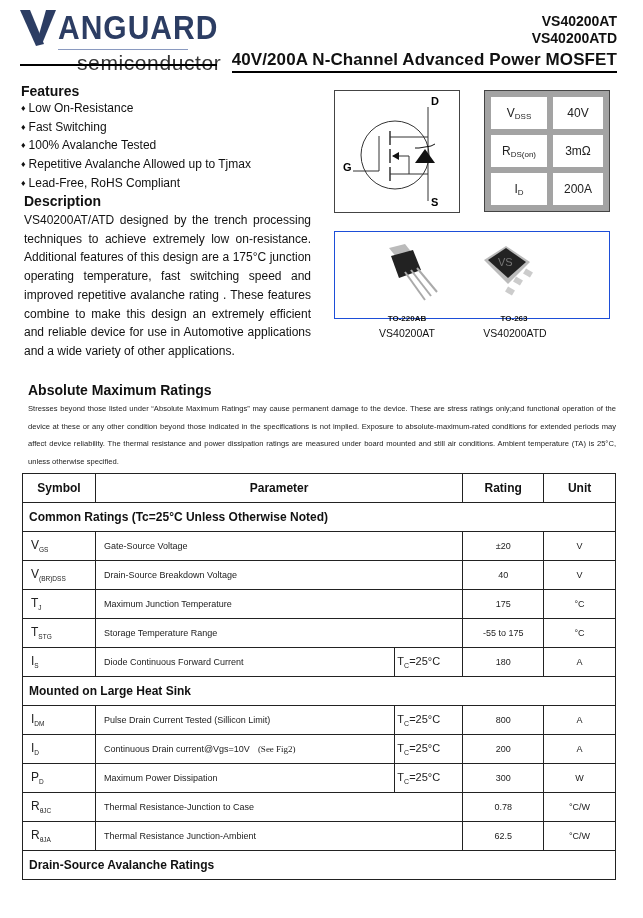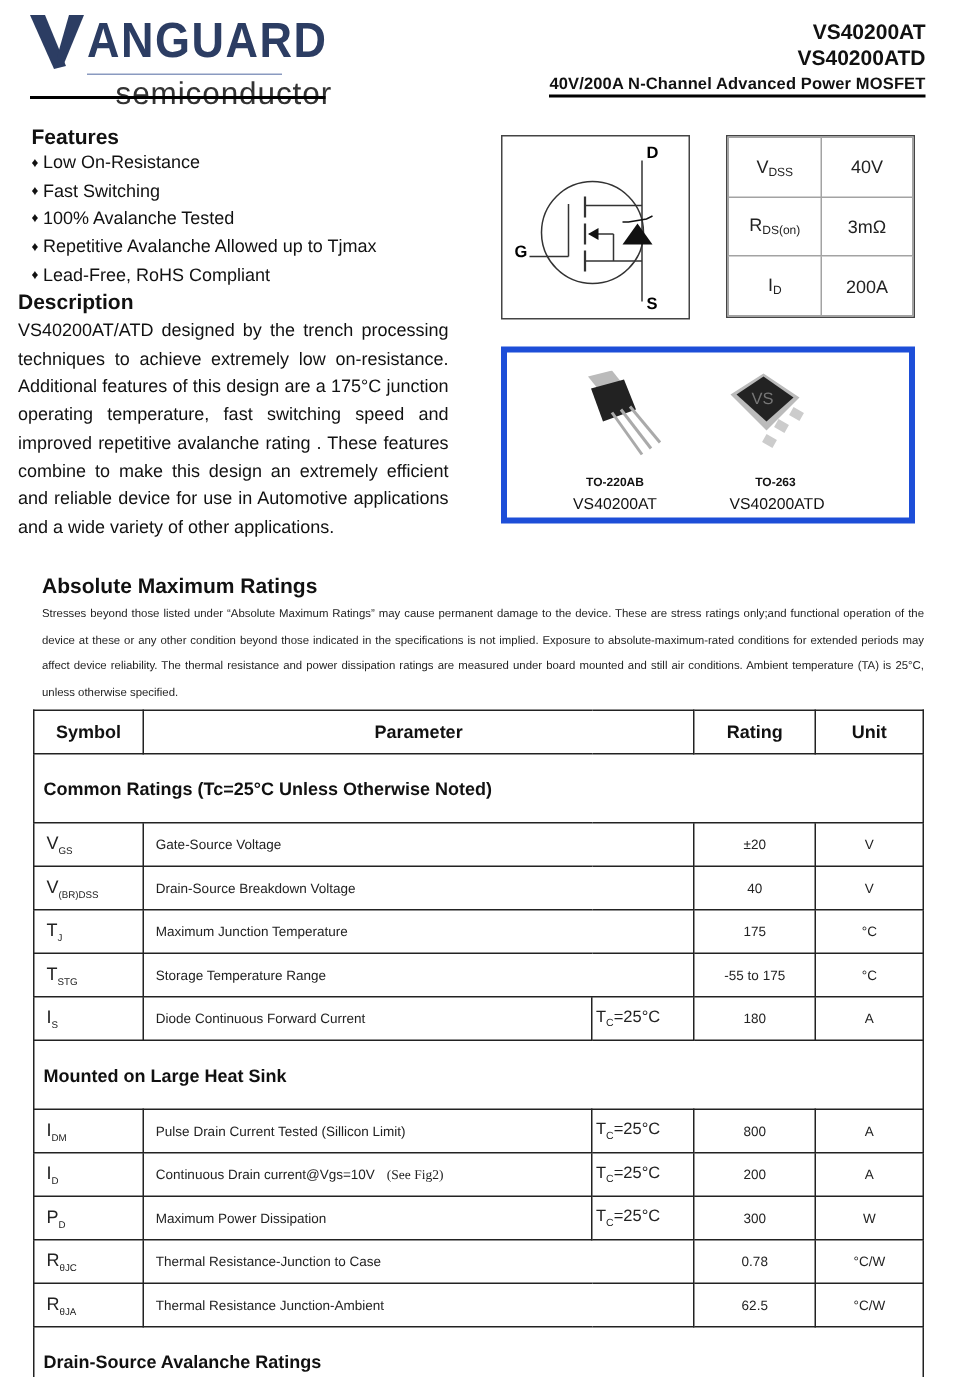--- a/index.html
+++ b/index.html
@@ -5,43 +5,43 @@
   * { box-sizing: border-box; margin: 0; padding: 0; }
   body { width: 643px; height: 918px; background: #fff; font-family: "Liberation Sans", sans-serif; color: #111; position: relative; overflow: hidden; }
   .abs { position: absolute; }
   .logo { left: 20px; top: 6px; width: 200px; height: 60px; }
   .logo-v { position: absolute; left: 0; top: 2px; }
   .logo-text { position: absolute; left: 38px; top: 5px; font-size: 30px; font-weight: bold; color: #2c3d63; letter-spacing: 1px; transform: scaleY(1.1); font-family: "Liberation Sans", sans-serif; }
   .logo-line { position: absolute; left: 38px; top: 43px; width: 130px; height: 1px; background: #8a9ac0; }
   .logo-sub { position: absolute; left: 57px; top: 45px; font-size: 21px; color: #333; letter-spacing: 0.6px; }
   .head-rule-left { left: 20px; top: 64px; width: 197px; height: 2px; background: #000; }
   .part1 { right: 26px; top: 13px; font-size: 14px; font-weight: bold; text-align: right; line-height: 17px; }
-  .subtitle { right: 26px; top: 50px; font-size: 11px; font-weight: bold; border-bottom: 2px solid #000; padding-bottom: 1px; letter-spacing: 0.1px; }
+  .subtitle { right: 26px; top: 50px; font-size: 17px; font-weight: bold; border-bottom: 2px solid #000; padding-bottom: 1px; letter-spacing: 0.1px; }
   .sec-h { font-size: 14px; font-weight: bold; }
   .features { left: 21px; top: 83px; }
   .features ul { list-style: none; margin-top: 0; }
   .features li { font-size: 12px; line-height: 18.7px; }
   .features li .b { font-size: 9px; margin-right: 3px; vertical-align: 1px; }
-  .desc { left: 12px; top: 193px; width: 287px; }
+  .desc { left: 24px; top: 193px; width: 287px; }
   .desc p { font-size: 12px; line-height: 18.7px; text-align: justify; margin-top: 2px; }
   .amr { left: 28px; top: 382px; }
   .note { left: 28px; top: 400px; width: 588px; font-size: 7.6px; line-height: 17.5px; text-align: justify; color: #222; }
   .schem { left: 334px; top: 90px; width: 126px; height: 123px; border: 1px solid #444; }
   .spec { left: 484px; top: 90px; width: 126px; height: 122px; border: 1px solid #444; }
   .spec table { width: 100%; height: 100%; border-collapse: collapse; }
-  .spec td { border: 1px solid #a3a3a3; font-size: 12px; text-align: center; color: #222; }
+  .spec td { border: 6px solid #a3a3a3; font-size: 12px; text-align: center; color: #222; }
   .spec td.k { width: 62px; }
   .spec sub { font-size: 8px; vertical-align: -2px; }
-  .pkg { left: 334px; top: 231px; width: 276px; height: 118px; border: 4px solid #1d4ed8; }
+  .pkg { left: 334px; top: 231px; width: 276px; height: 88px; border: 1px solid #1d4ed8; }
   .pkg .lbl { position: absolute; font-size: 8px; font-weight: bold; text-align: center; width: 90px; }
   .pkg .nm { position: absolute; font-size: 10.5px; text-align: center; width: 100px; }
   .tbl { left: 22px; top: 473px; width: 594px; border-collapse: collapse; padding-left: 24px; }
   .tbl td, .tbl th { border: 1px solid #222; font-size: 9px; color: #222; }
   .tbl th { font-size: 12px; font-weight: bold; height: 29px; color: #111; }
-  .tbl td.sec { font-size: 12px; font-weight: bold; height: 46px; padding-left: 6px; color: #111; }
+  .tbl td.sec { font-size: 12px; font-weight: bold; height: 29px; padding-left: 6px; color: #111; }
   .tbl td.sym { padding-left: 8px; font-size: 12px; }
   .tbl td.sym sub { font-size: 6.5px; }
   .tbl td.par { padding-left: 8px; }
   .tbl td.cond { padding-left: 2px; font-size: 11px; }
   .tbl td.cond sub { font-size: 7px; }
   .tbl td.c { text-align: center; }
   .tbl tr.r td { height: 29px; }
   .see { font-family: "Liberation Serif", serif; font-size: 9px; margin-left: 8px; }
 </style>
 </head>

